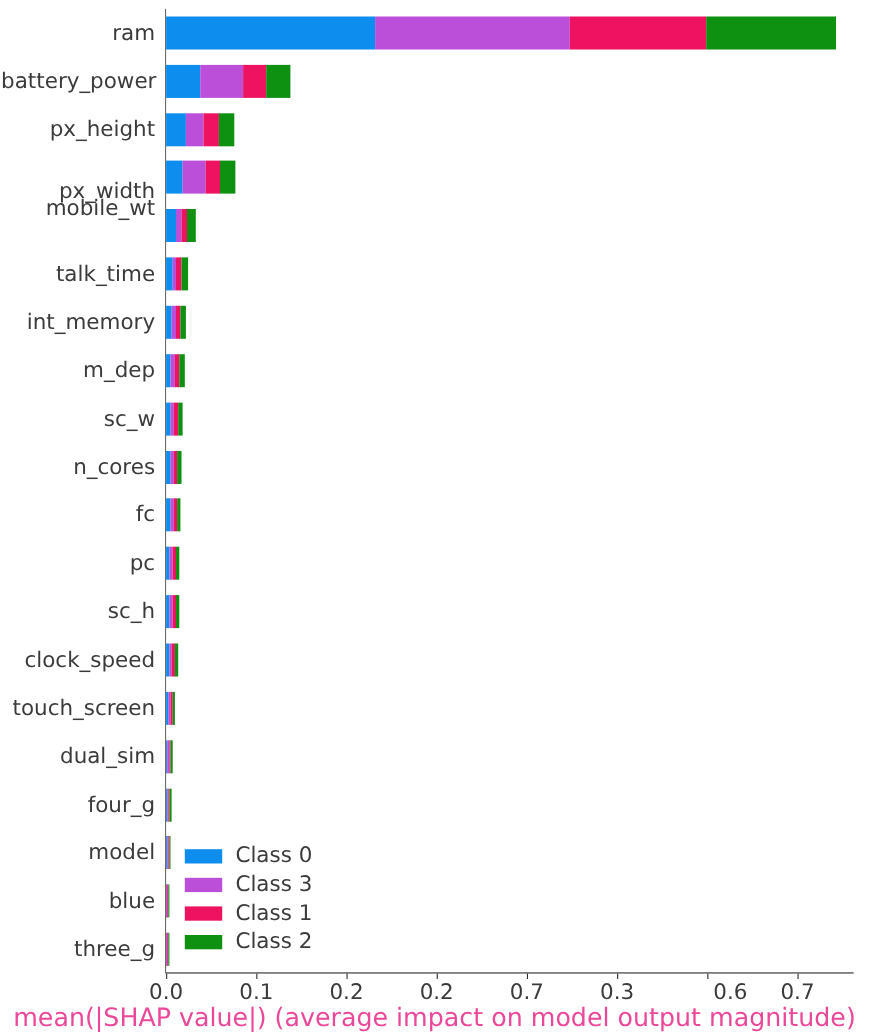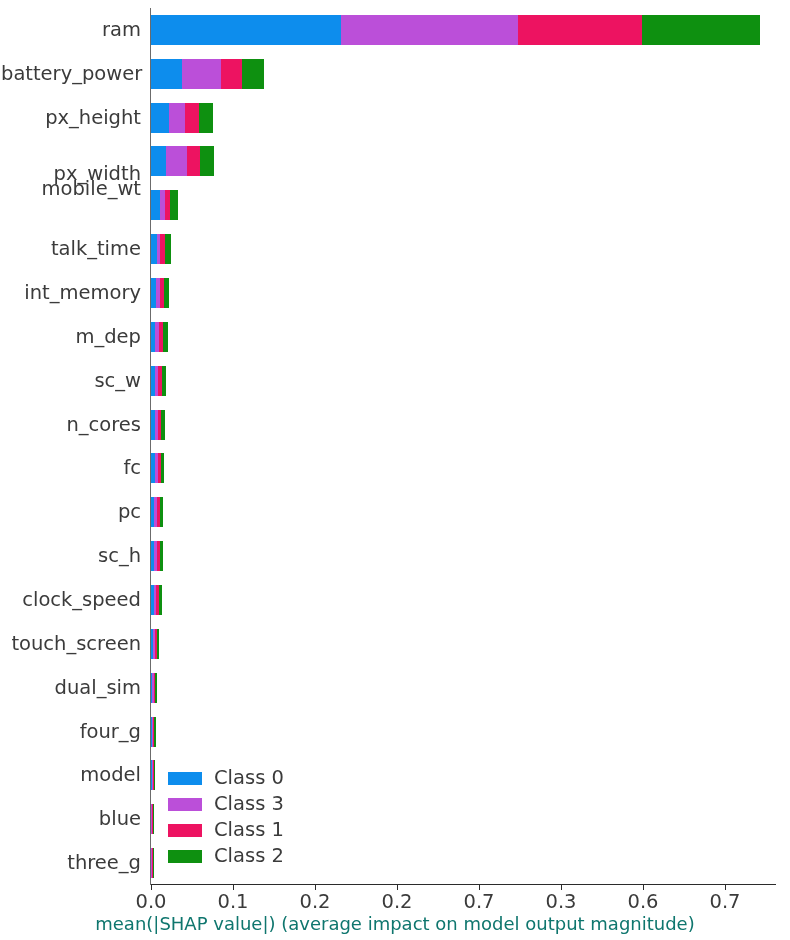--- a/index.html
+++ b/index.html
@@ -101,22 +101,22 @@
     color: #3b3b3b;
     line-height: 1;
   }
 
   #xlabel {
     position: absolute;
     left: 0;
     top: 915px;
     width: 790px;
     text-align: center;
-    font-size: 18px;
-    color: #0f766e;
+    font-size: 23px;
+    color: #ec4899;
     line-height: 1;
   }
 
   
   #legend {
     position: absolute;
     left: 168px;
     top: 765px;
     width: 200px;
   }
@@ -198,21 +198,21 @@
       <div class="xtick-label" style="left: 233px;">0.1</div>
       <div class="xtick-mark" style="left: 315px;"></div>
       <div class="xtick-label" style="left: 315px;">0.2</div>
       <div class="xtick-mark" style="left: 397px;"></div>
       <div class="xtick-label" style="left: 397px;">0.2</div>
       <div class="xtick-mark" style="left: 479px;"></div>
       <div class="xtick-label" style="left: 479px;">0.7</div>
       <div class="xtick-mark" style="left: 561px;"></div>
       <div class="xtick-label" style="left: 561px;">0.3</div>
       <div class="xtick-mark" style="left: 643px;"></div>
-      <div class="xtick-label" style="left: 643px;">0.6</div>
+      <div class="xtick-label" style="left: 664px;">0.6</div>
       <div class="xtick-mark" style="left: 725px;"></div>
       <div class="xtick-label" style="left: 725px;">0.7</div>
     </div>
 
   <div id="xlabel">mean(|SHAP value|) (average impact on model output magnitude)</div>
 
   <div id="legend">
       <div class="legend-item">
         <span class="legend-swatch" style="background: rgb(13, 141, 237);"></span>
         <span class="legend-text">Class 0</span>

